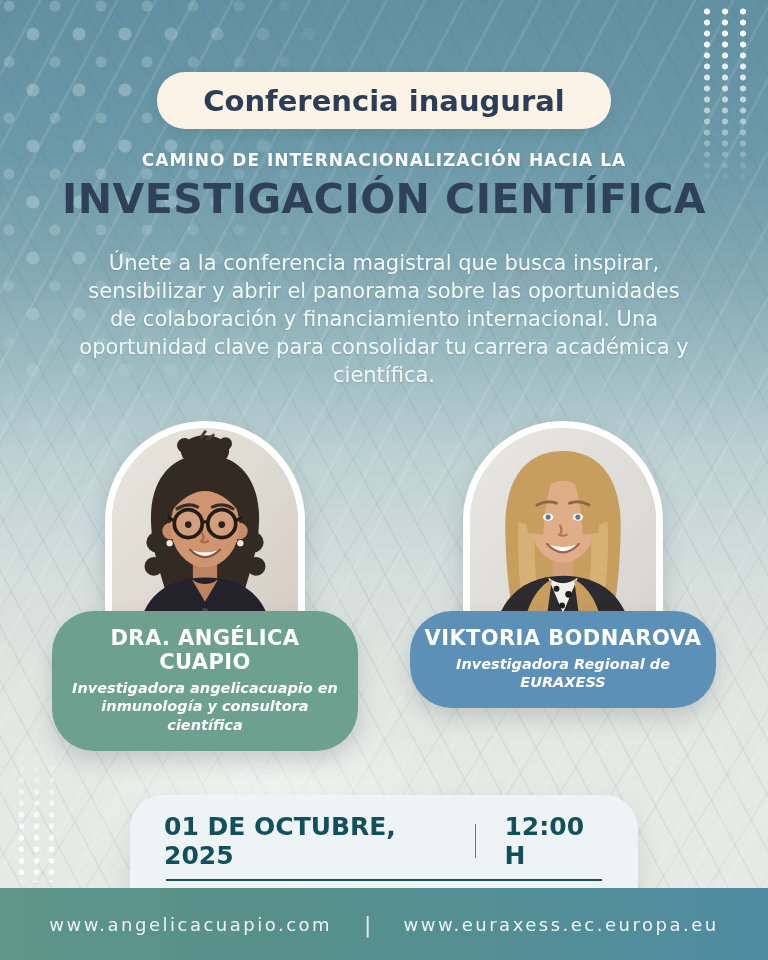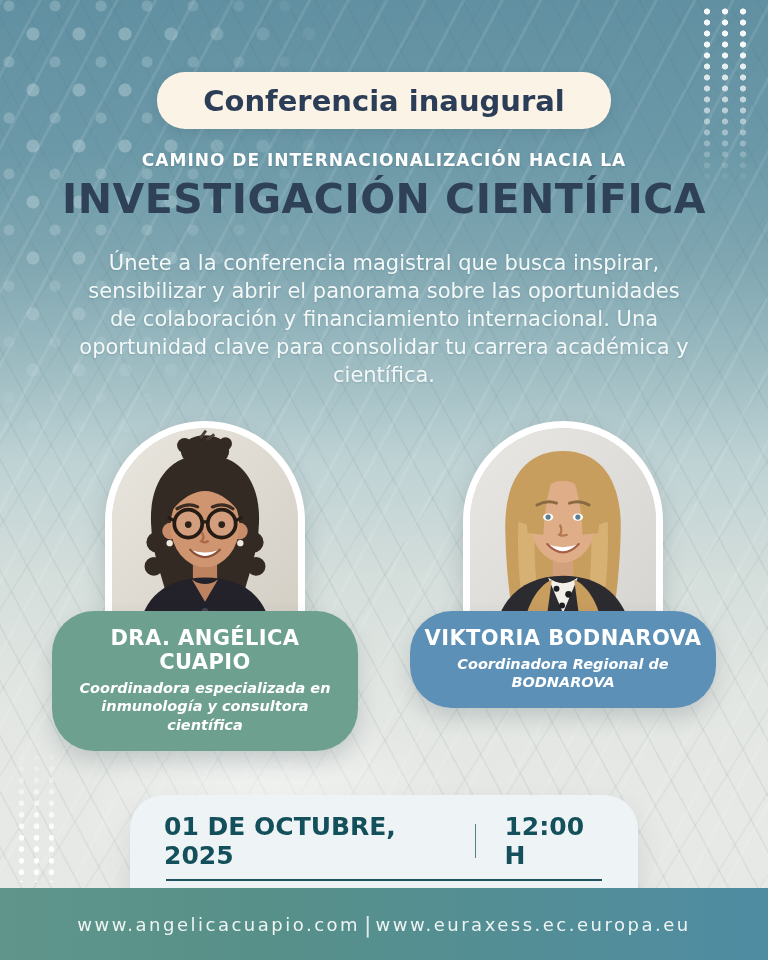--- a/index.html
+++ b/index.html
@@ -121,21 +121,21 @@
     color: #14505b; font-size: 25px; font-weight: bold;
   }
   .schedule-divider { width: 2px; height: 34px; background: #14505b; opacity: 0.7; }
   .schedule-rule { border: none; border-top: 2px solid #1c525a; margin: 9px 2px 9px; }
   .venue { text-align: center; color: #49565e; font-size: 21px; }
 
   .footer {
     position: absolute; left: 0; bottom: 0; z-index: 2;
     width: 100%; height: 72px;
     background: linear-gradient(90deg, #5f958b 0%, #579089 35%, #4f8ca2 100%);
-    display: flex; align-items: center; justify-content: center; gap: 4px;
+    display: flex; align-items: center; justify-content: center; gap: 32px;
     color: #eef4f3; font-size: 18px; letter-spacing: 2.5px;
   }
   .footer .sep { font-size: 22px; letter-spacing: 0; opacity: 0.9; }
 </style>
 </head>
 <body>
 
 <div class="poster">
 
   <div class="bg-lines"></div>
@@ -196,21 +196,21 @@
             <path d="M84,130 Q100,146 116,130" stroke="#8a4f38" stroke-width="2.4" fill="none" stroke-linecap="round"></path>
             <path d="M28,222 C32,182 58,160 100,160 C142,160 168,182 172,222 Z" fill="#23222a"></path>
             <path d="M86,162 L100,186 L114,162 Q100,172 86,162 Z" fill="#bd8260"></path>
             <circle cx="100" cy="196" r="3.4" fill="#45434e"></circle>
             <circle cx="100" cy="210" r="3.4" fill="#45434e"></circle>
           </svg>
         </div>
         <div class="plate teal">
           <div class="speaker-name">DRA. ANGÉLICA CUAPIO</div>
           <div class="speaker-role">
-            <span>Coordinadora especializada en</span><br>
+            <span>Investigadora angelicacuapio en</span><br>
             <span>inmunología y consultora científica</span>
           </div>
         </div>
       </div>
 
       <div class="speaker">
         <div class="photo-frame">
           <svg viewBox="0 0 200 222">
             <defs>
               <linearGradient id="wallR" x1="0" y1="0" x2="1" y2="1">
@@ -240,21 +240,21 @@
             <circle cx="93" cy="172" r="3.2" fill="#1e1e22"></circle>
             <circle cx="106" cy="178" r="3.6" fill="#1e1e22"></circle>
             <circle cx="99" cy="190" r="3.2" fill="#1e1e22"></circle>
             <path d="M56,222 C60,190 72,170 88,162 L80,222 Z" fill="#c89e5f"></path>
             <path d="M144,222 C140,190 128,170 112,162 L120,222 Z" fill="#c89e5f"></path>
           </svg>
         </div>
         <div class="plate blue">
           <div class="speaker-name">VIKTORIA BODNAROVA</div>
           <div class="speaker-role">
-            <span>Coordinadora Regional de BODNAROVA</span><br>
+            <span>Investigadora Regional de EURAXESS</span><br>
           </div>
         </div>
       </div>
 
     </div>
 
     <div class="schedule">
       <div class="schedule-top">
         <span>01 DE OCTUBRE, 2025</span>
         <span class="schedule-divider"></span>

